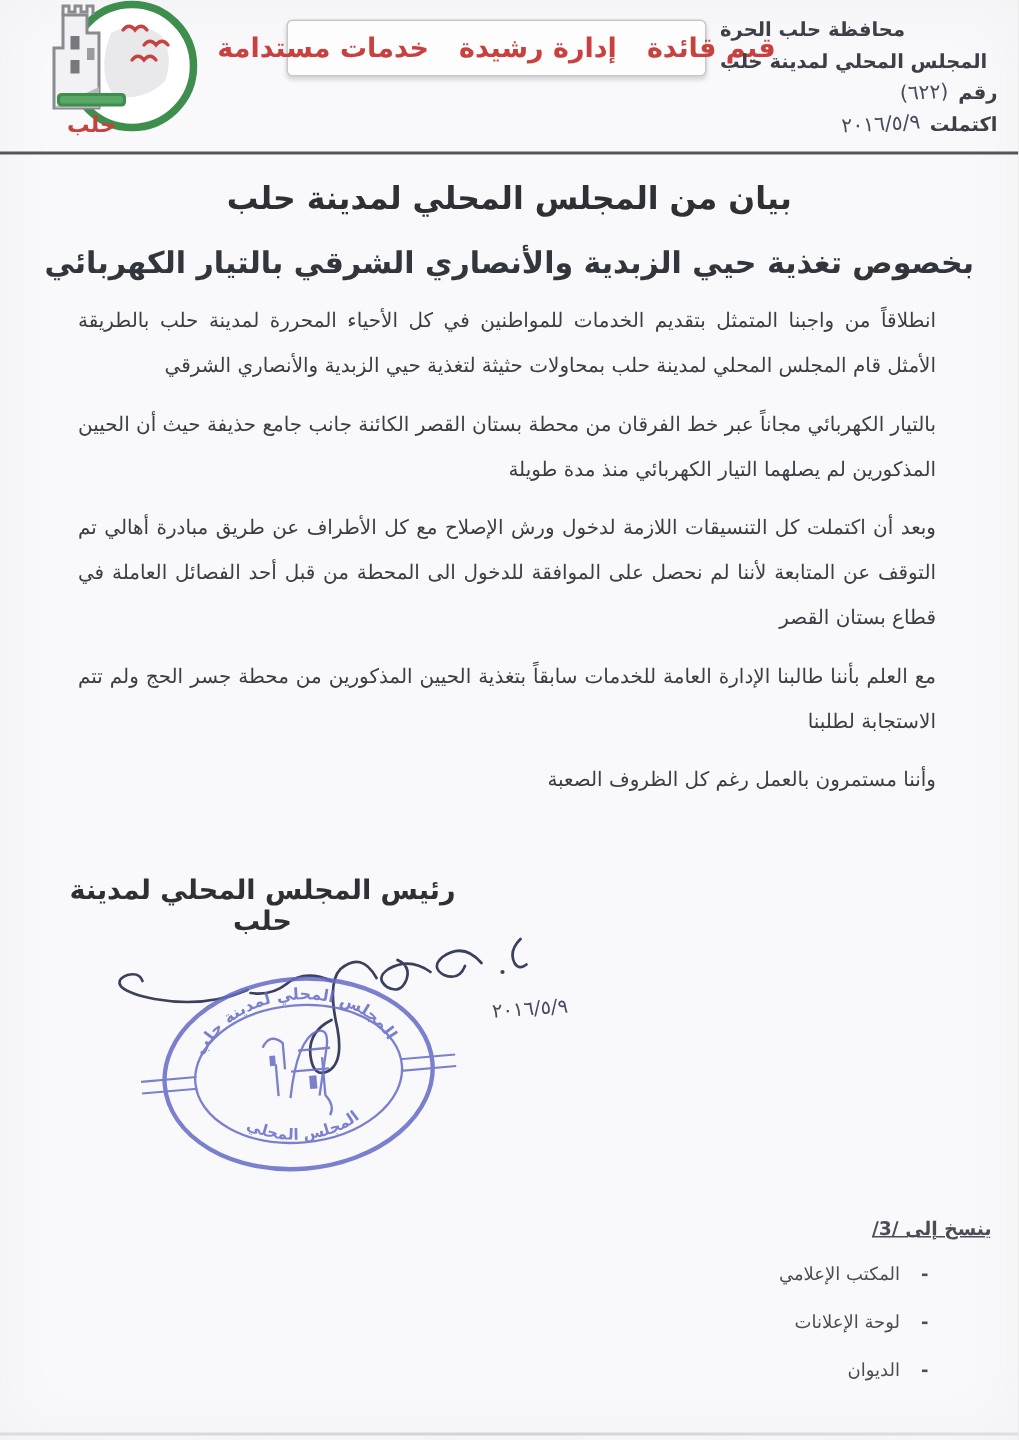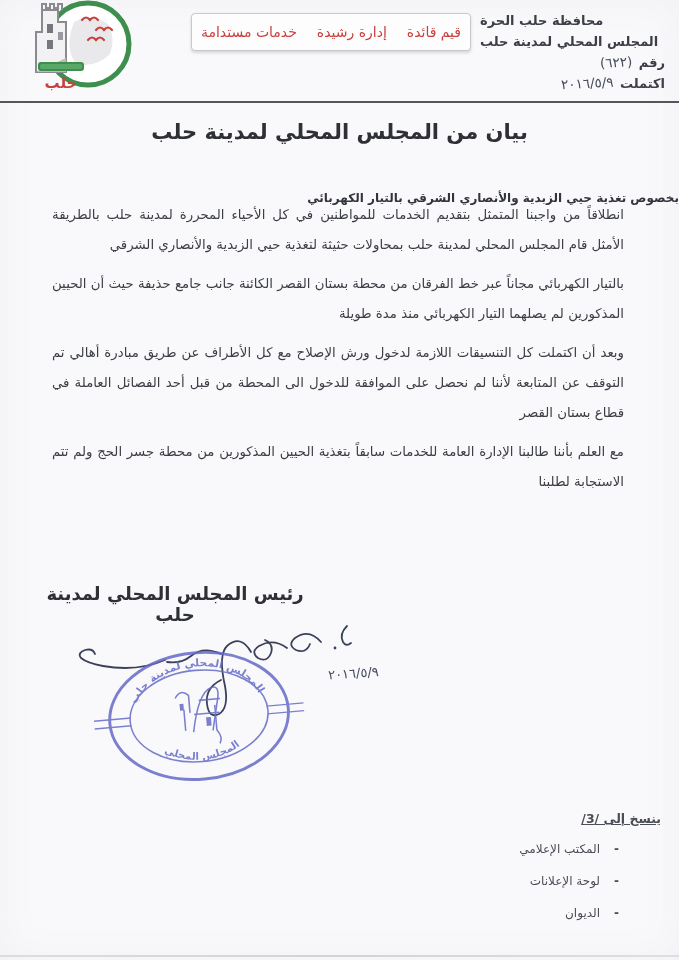--- a/index.html
+++ b/index.html
@@ -19,40 +19,40 @@
 
   
   .logo{position:absolute;left:16px;top:0px;width:118px;height:100px;}
   .motto{
     position:absolute;left:191px;top:13px;width:280px;height:38px;
     background:#fdfdfe;border:1px solid #c7c7cd;border-radius:4px;
     box-shadow:0 2px 3px rgba(60,60,80,.18);
     display:flex;align-items:center;justify-content:center;gap:20px;
     direction:rtl;
   }
-  .motto span{color:var(--red);font-weight:normal;font-size:14px;white-space:nowrap;}
+  .motto span{color:var(--red);font-weight:bold;font-size:18px;white-space:nowrap;}
   .hdr-right{
     position:absolute;right:14px;top:10px;width:185px;direction:rtl;
     text-align:left;font-size:13px;font-weight:600;color:#3c3f47;line-height:21px;
   }
   .hdr-right .row{display:flex;gap:6px;justify-content:flex-start;align-items:baseline;}
   .hand{
     font-size:13.5px;font-weight:400;color:#474c5c;
     display:inline-block;transform:rotate(-3deg);letter-spacing:1px;
   }
   .hdr-divider{position:absolute;left:0;right:0;top:101px;height:2px;background:#55565c;}
 
   
   .title{
     position:absolute;left:0;right:0;top:120px;text-align:center;
     font-size:21px;font-weight:bold;color:#2e3036;direction:rtl;
   }
   .subtitle{
-    position:absolute;left:0;right:0;top:163px;
-    font-size:12px;font-weight:bold;color:#33353c;direction:rtl;margin-top:28px;
+    position:absolute;left:0;right:0;top:163px;text-align:center;
+    font-size:20px;font-weight:bold;color:#33353c;direction:rtl;
   }
 
   
   .body{
     position:absolute;right:55px;left:52px;top:200px;direction:rtl;
     font-size:13.3px;line-height:30px;text-align:justify;color:#3b3e45;
   }
   .body p{margin-bottom:9px;}
 
   
@@ -128,20 +128,21 @@
   <div class="hdr-divider"></div>
 
   <div class="title">بيان من المجلس المحلي لمدينة حلب</div>
   <div class="subtitle">بخصوص تغذية حيي الزبدية والأنصاري الشرقي بالتيار الكهربائي</div>
 
   <div class="body">
     <p>انطلاقاً من واجبنا المتمثل بتقديم الخدمات للمواطنين في كل الأحياء المحررة لمدينة حلب بالطريقة الأمثل قام المجلس المحلي لمدينة حلب بمحاولات حثيثة لتغذية حيي الزبدية والأنصاري الشرقي</p>
     <p>بالتيار الكهربائي مجاناً عبر خط الفرقان من محطة بستان القصر الكائنة جانب جامع حذيفة حيث أن الحيين المذكورين لم يصلهما التيار الكهربائي منذ مدة طويلة</p>
     <p>وبعد أن اكتملت كل التنسيقات اللازمة لدخول ورش الإصلاح مع كل الأطراف عن طريق مبادرة أهالي تم التوقف عن المتابعة لأننا لم نحصل على الموافقة للدخول الى المحطة من قبل أحد الفصائل العاملة في قطاع بستان القصر</p>
     <p>مع العلم بأننا طالبنا الإدارة العامة للخدمات سابقاً بتغذية الحيين المذكورين من محطة جسر الحج ولم تتم الاستجابة لطلبنا</p>
+    <p>وأننا مستمرون بالعمل رغم كل الظروف الصعبة</p>
   </div>
 
   <div class="sig-title">رئيس المجلس المحلي لمدينة حلب</div>
 
   <svg class="sig-ink" viewBox="0 0 345 120" fill="none" stroke="#3b415c" stroke-width="1.8" stroke-linecap="round">
     <path d="M322 18 q-8 8 -4 16 q3 5 8 1"></path>
     <circle cx="310" cy="40" r="1.4" fill="#3b415c" stroke="none"></circle>
     <path d="M296 34 q-12 -14 -26 -4 q-8 7 1 12 q10 4 14 -6"></path>
     <path d="M262 40 q-14 -10 -28 -2 q-9 6 -1 12 q9 5 13 -5 q3 -9 -6 -13"></path>
     <path d="M226 44 q-10 -18 -24 -6 q-9 9 -2 40 q4 22 -6 28 q-10 5 -12 -10 q-2 -16 14 -24"></path>

